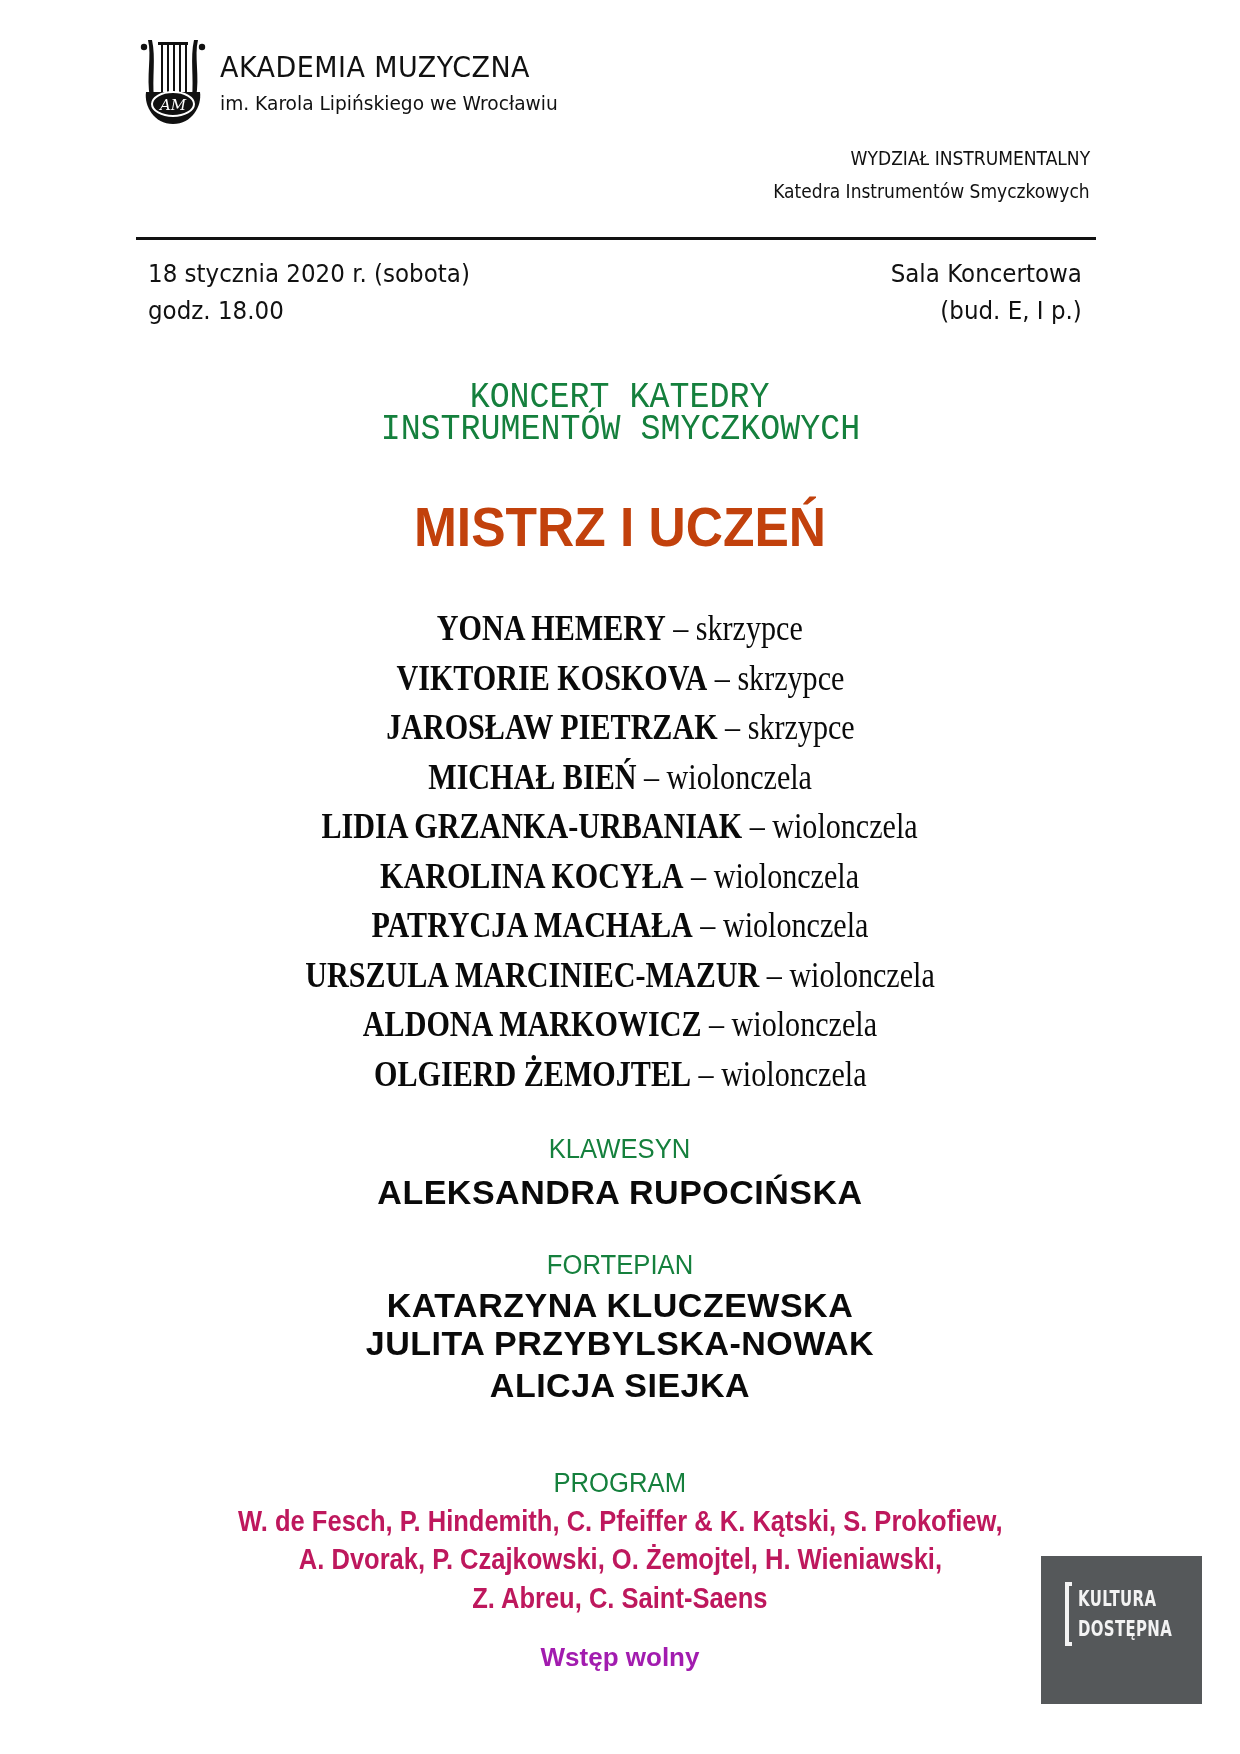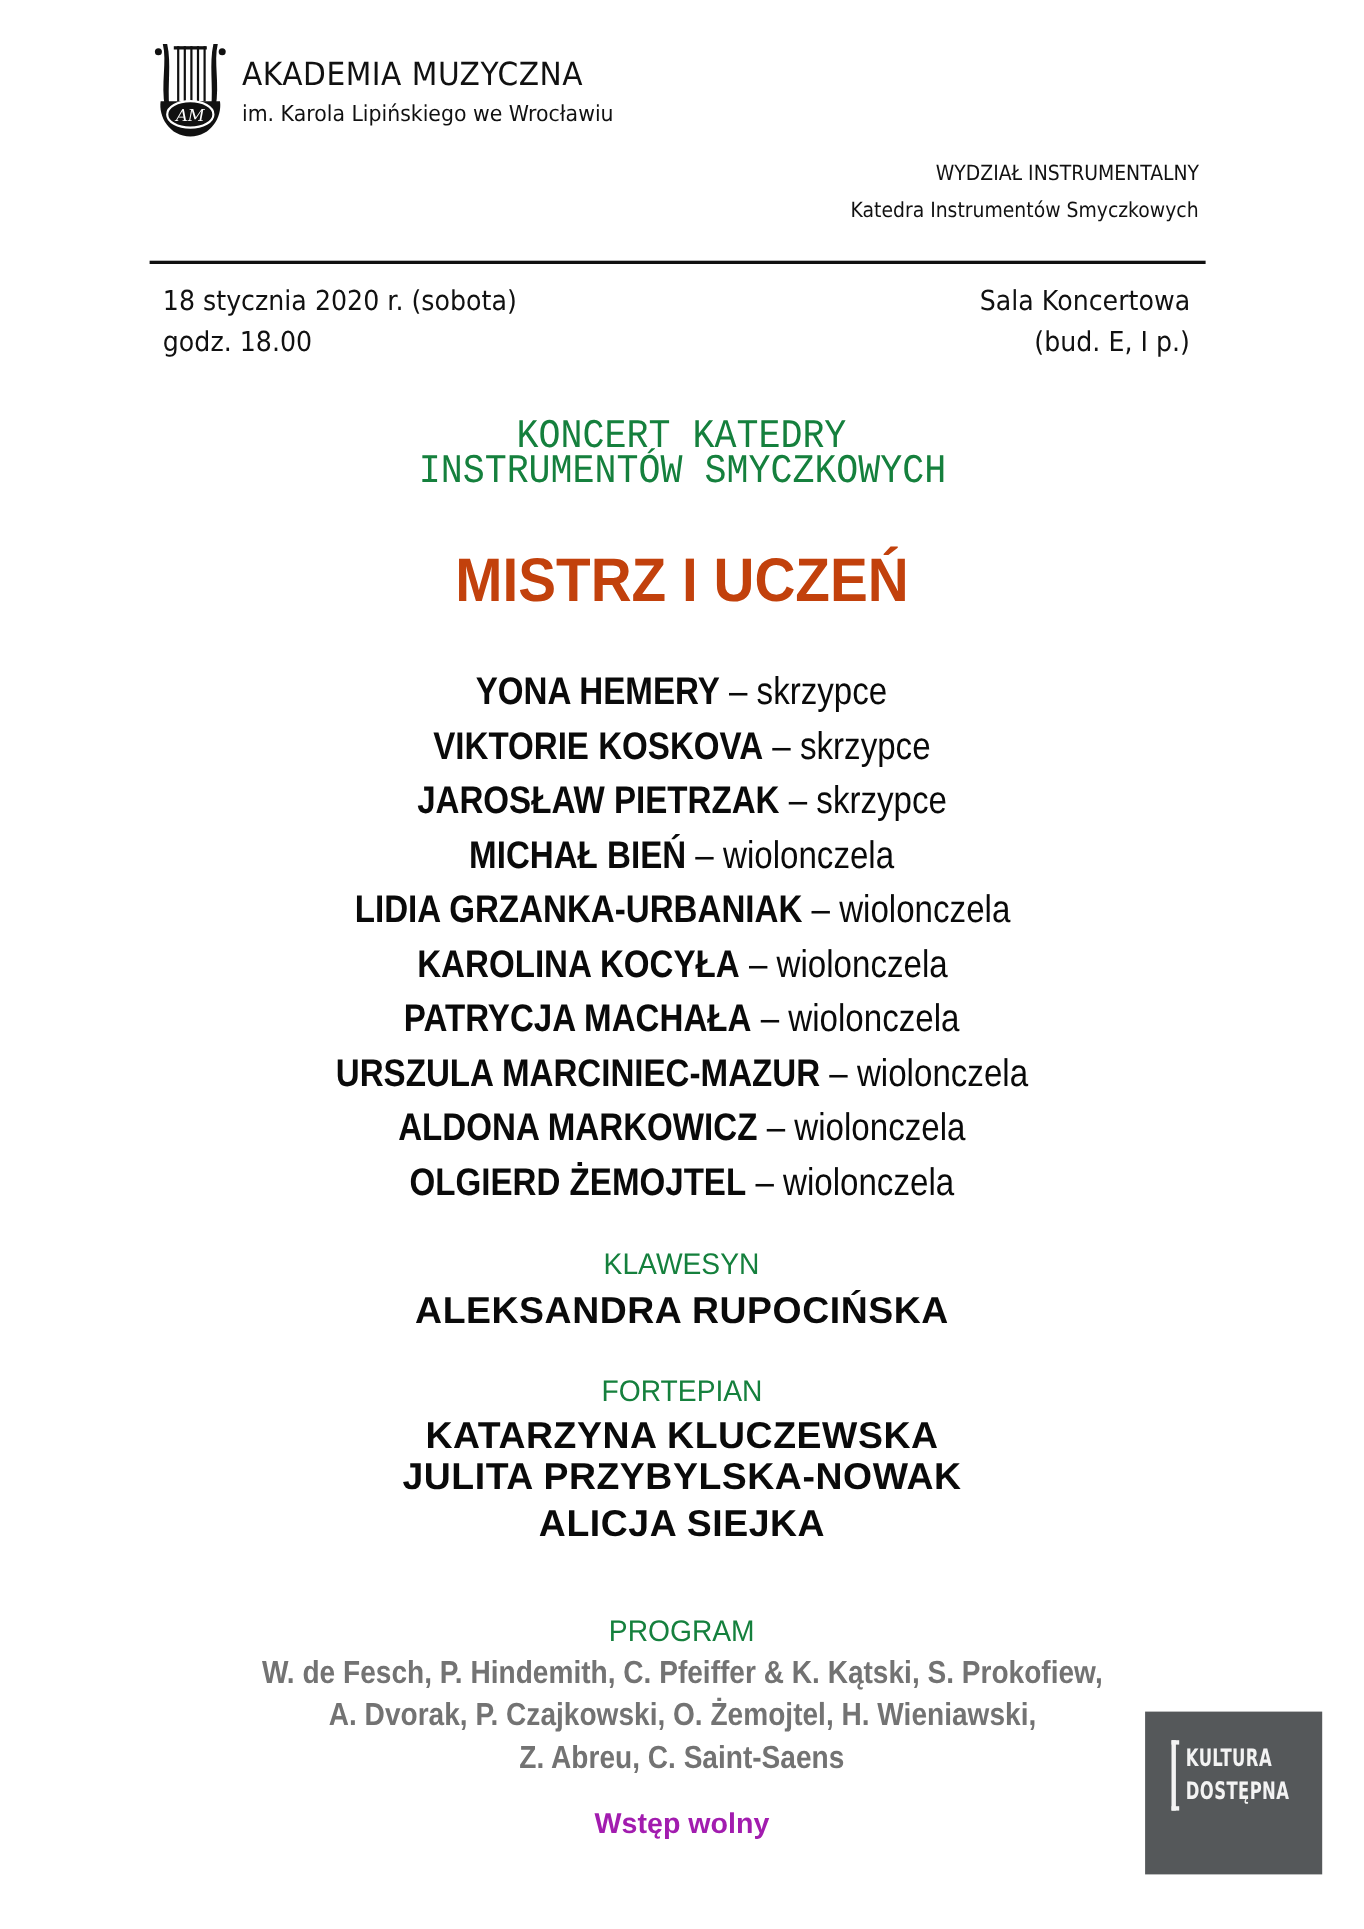--- a/index.html
+++ b/index.html
@@ -24,32 +24,32 @@
   #venue { top:259px; right:158px; font-size:25px; transform:scaleX(0.92); transform-origin:right top; }
   #venue-sub { top:296px; right:158px; font-size:25px; transform:scaleX(0.92); transform-origin:right top; }
 
   .title-l { font-family:Liberation Mono, monospace; font-size:37px; color:#15803d; }
   .title-l span { display:inline-block; transform:scaleX(0.9); }
   #title1 { top:376px; }
   #title2 { top:408px; }
   #main-title { top:494px; font-family:"Liberation Sans", sans-serif; font-weight:bold; font-size:56px; color:#c2410c; }
   #main-title span { display:inline-block; transform:scaleX(0.92); }
 
-  .perf { font-family:Liberation Sans, sans-serif; font-size:35px; color:#0a0a0a; }
+  .perf { font-family:Liberation Serif, serif; font-size:35px; color:#0a0a0a; }
   .perf .inner { display:inline-block; transform:scaleX(0.86); }
   .perf .name { font-weight:bold; }
   .perf .sep { font-weight:normal; }
   .perf .instr { font-weight:normal; }
 
   .sect { font-family:"Liberation Sans", sans-serif; font-size:27px; color:#15803d; }
   .sect span { display:inline-block; transform:scaleX(0.95); }
   .bigname { font-family:"Liberation Sans", sans-serif; font-weight:bold; font-size:34px; color:#0a0a0a; letter-spacing:0.5px; }
   .bigname span { display:inline-block; }
 
-  .prog { font-family:"Liberation Sans", sans-serif; font-weight:bold; font-size:29px; color:#737373; }
+  .prog { font-family:"Liberation Sans", sans-serif; font-weight:bold; font-size:29px; color:#be185d; }
   .prog span { display:inline-block; transform:scaleX(0.88); }
   #free { top:1642px; font-family:"Liberation Sans", sans-serif; font-weight:bold; font-size:26px; color:#a21caf; }
 
   #badge { left:1041px; top:1556px; width:161px; height:148px; background:#55585a; }
   #badge .bracket { position:absolute; left:24px; top:26px; width:7px; height:64px; border:4px solid #f3f3f3; border-right:none; box-sizing:border-box; }
   #badge .b1, #badge .b2 { position:absolute; left:37px; font-family:"DejaVu Sans", sans-serif; font-weight:bold; color:#f3f3f3; font-size:22px; white-space:nowrap; transform:scaleX(0.68); transform-origin:left top; letter-spacing:0.5px; }
   #badge .b1 { top:30px; }
   #badge .b2 { top:60px; }
 </style>
 </head>

